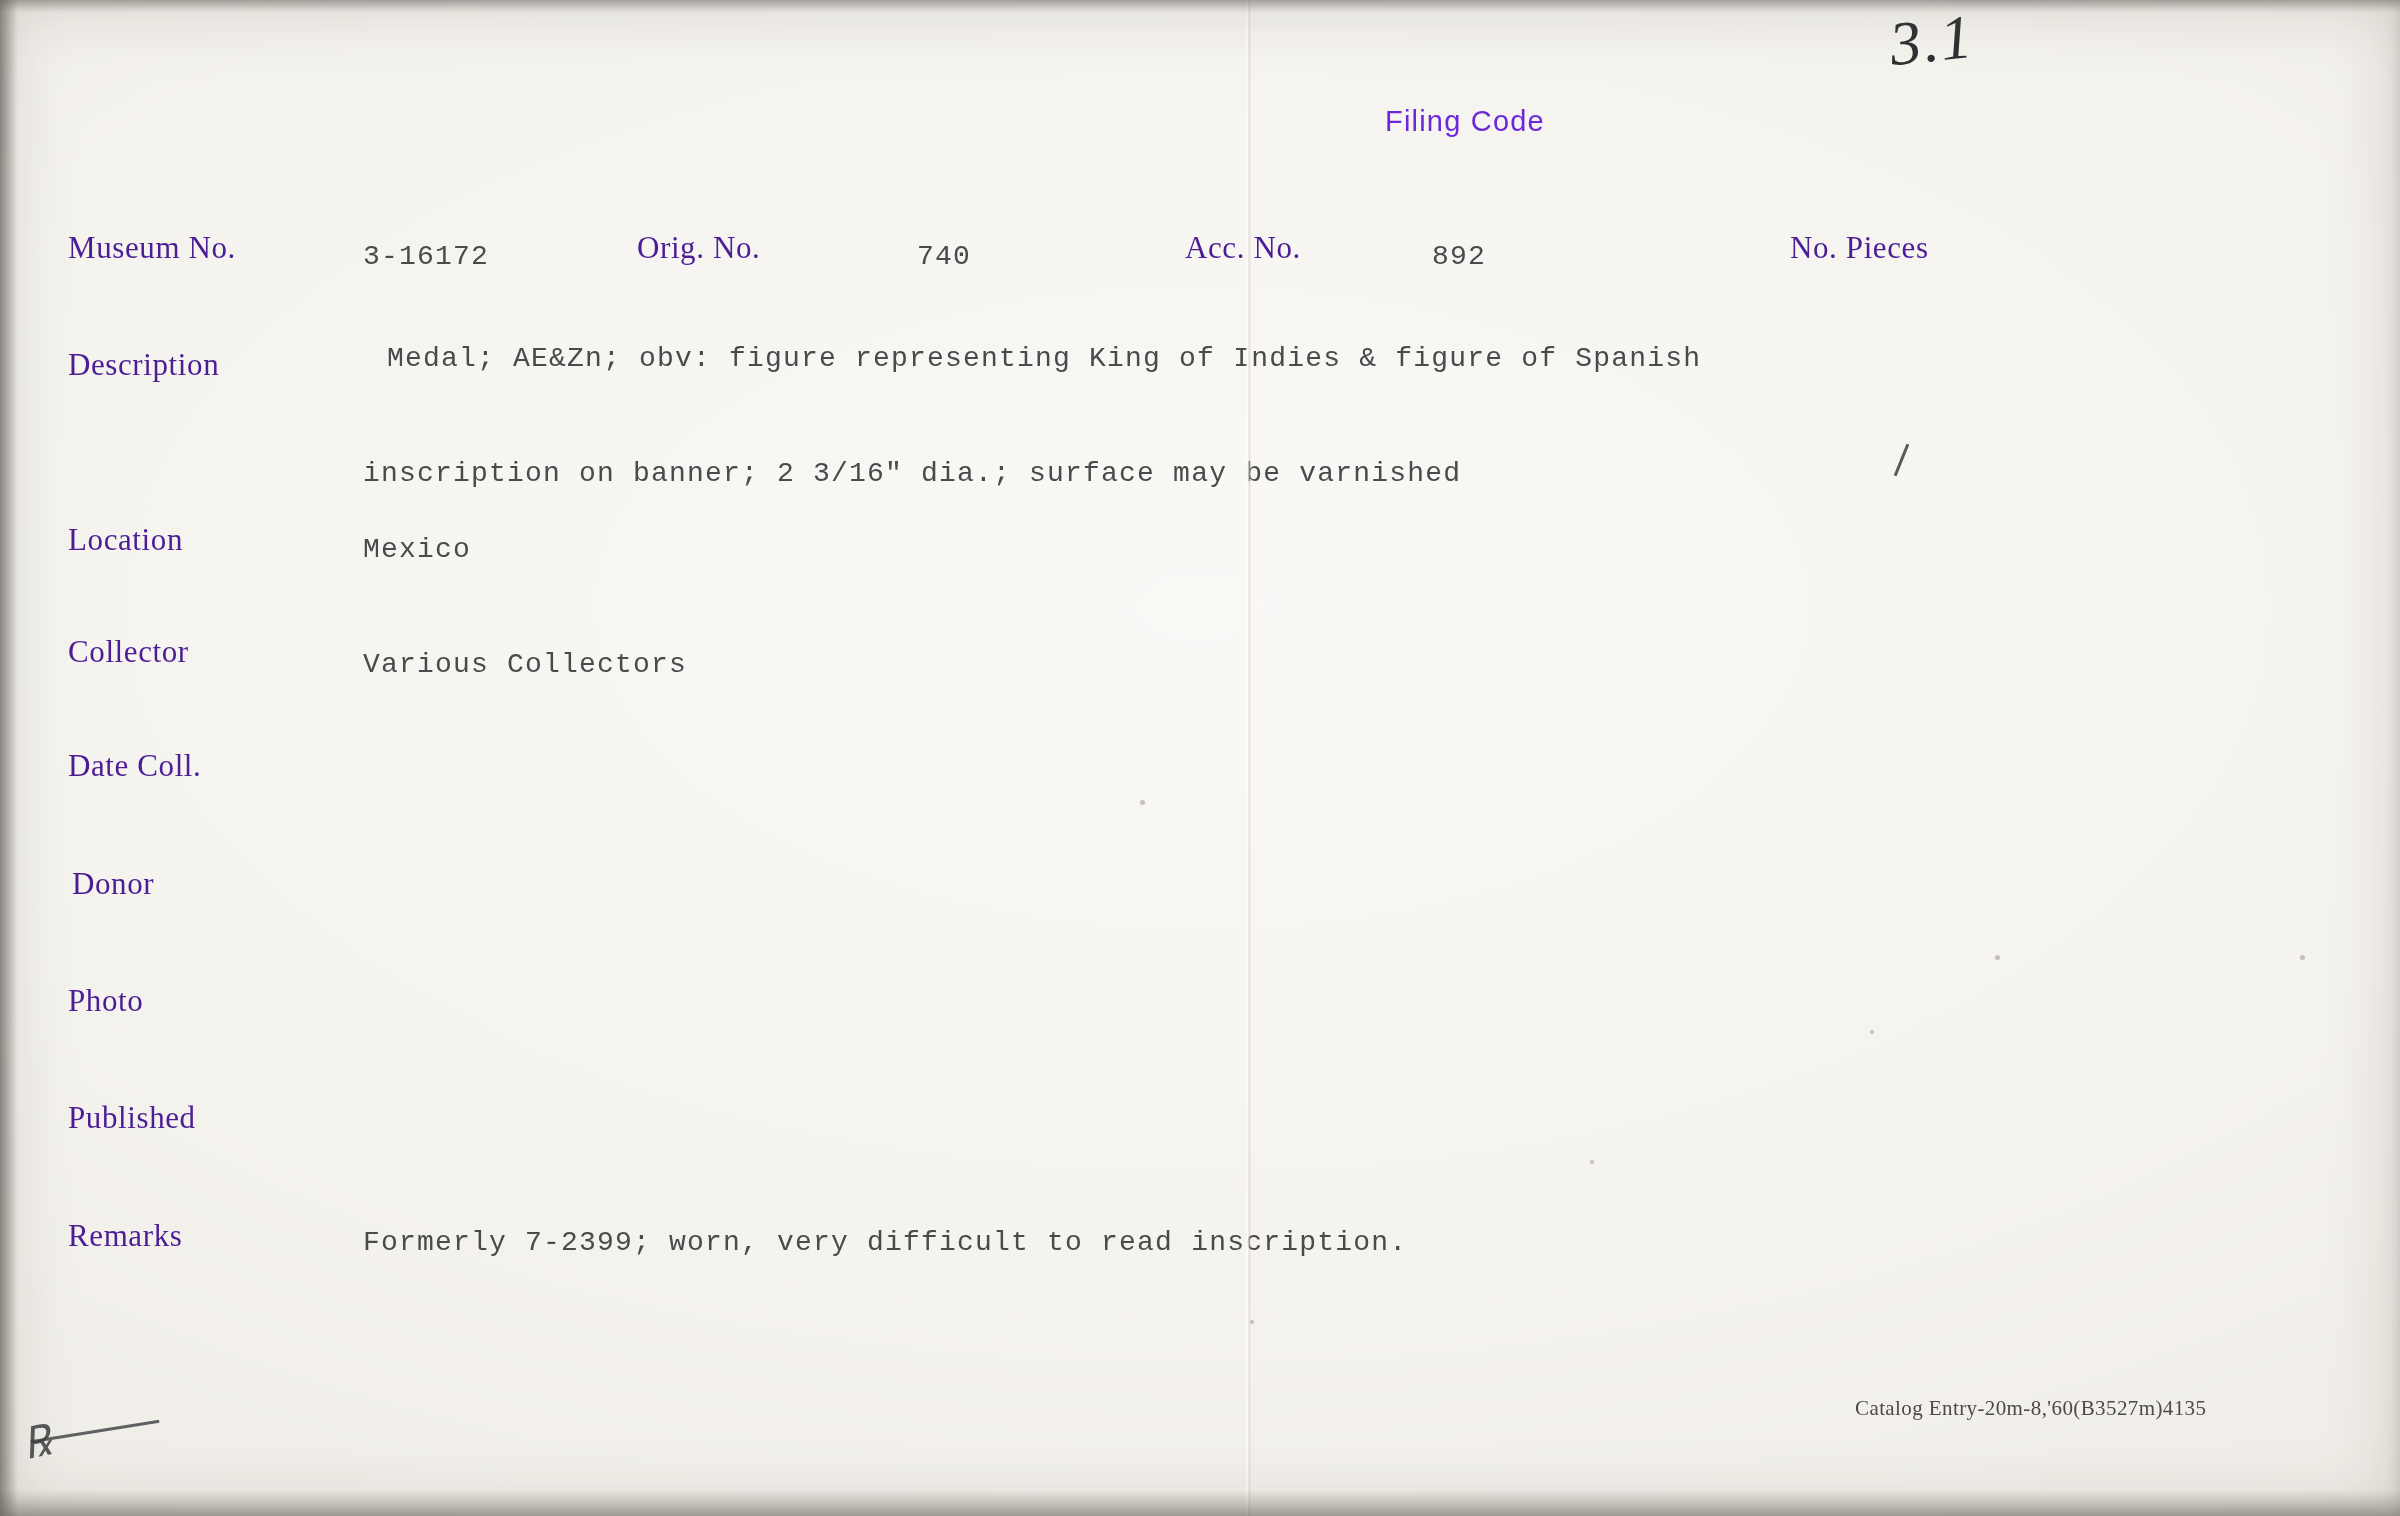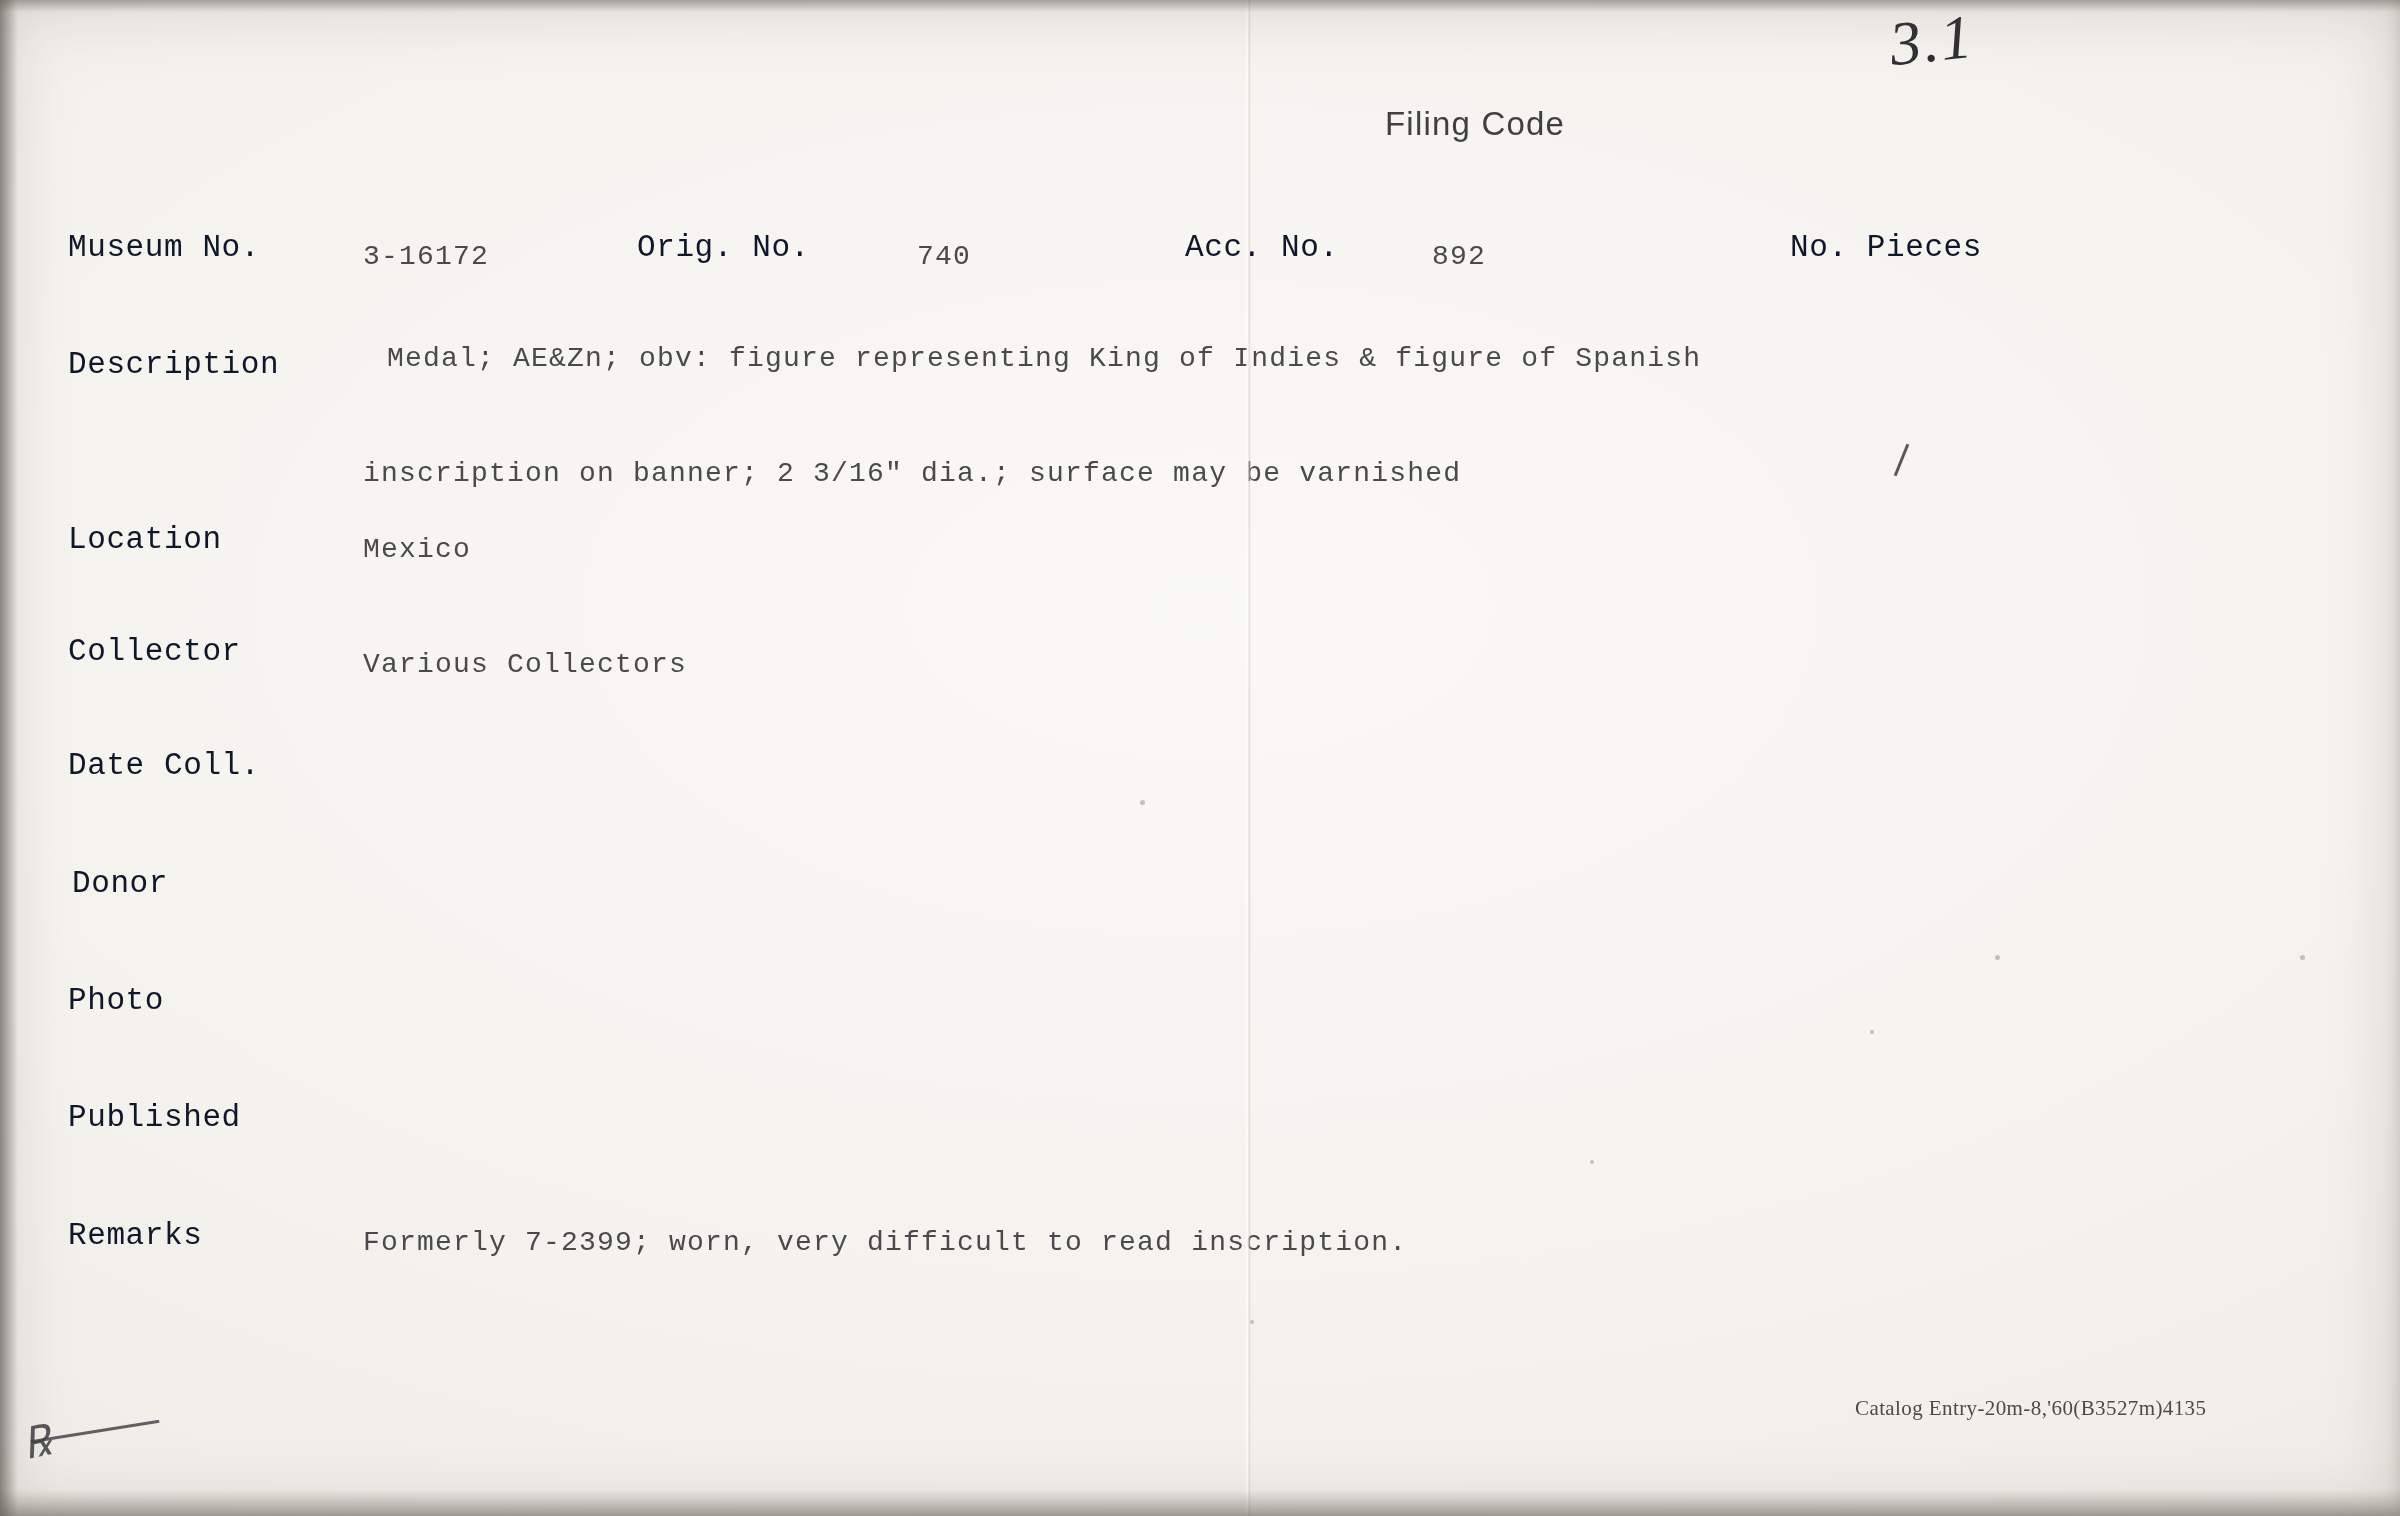--- a/index.html
+++ b/index.html
@@ -54,40 +54,40 @@
   .crease {
     position: absolute;
     top: 0; bottom: 0; left: 1245px; width: 6px;
     background: linear-gradient(to right, rgba(255,255,255,0) 0%, rgba(255,252,248,0.95) 45%, rgba(210,198,192,0.55) 70%, rgba(255,255,255,0) 100%);
     pointer-events: none;
   }
 
   
   .label {
     position: absolute;
-    font-family: Liberation Mono, monospace;
+    font-family: Liberation Serif, serif;
     font-size: 31px;
-    color: #0f172a;
+    color: #4c1d95;
     letter-spacing: 0.6px;
     white-space: nowrap;
   }
   .value {
     position: absolute;
     font-family: "Liberation Mono", monospace;
     font-size: 28px;
     color: #4a4a4c;
     letter-spacing: 1.2px;
     white-space: pre;
     line-height: 50px;
   }
   .title {
     position: absolute;
     font-family: "Liberation Sans", sans-serif;
-    font-size: 33px;
-    color: #404040;
+    font-size: 29px;
+    color: #6d28d9;
     letter-spacing: 1.2px;
   }
   .footer-note {
     position: absolute;
     font-family: "Liberation Serif", serif;
     font-size: 21px;
     color: #4c4a48;
     letter-spacing: 0.4px;
     white-space: nowrap;
   }

